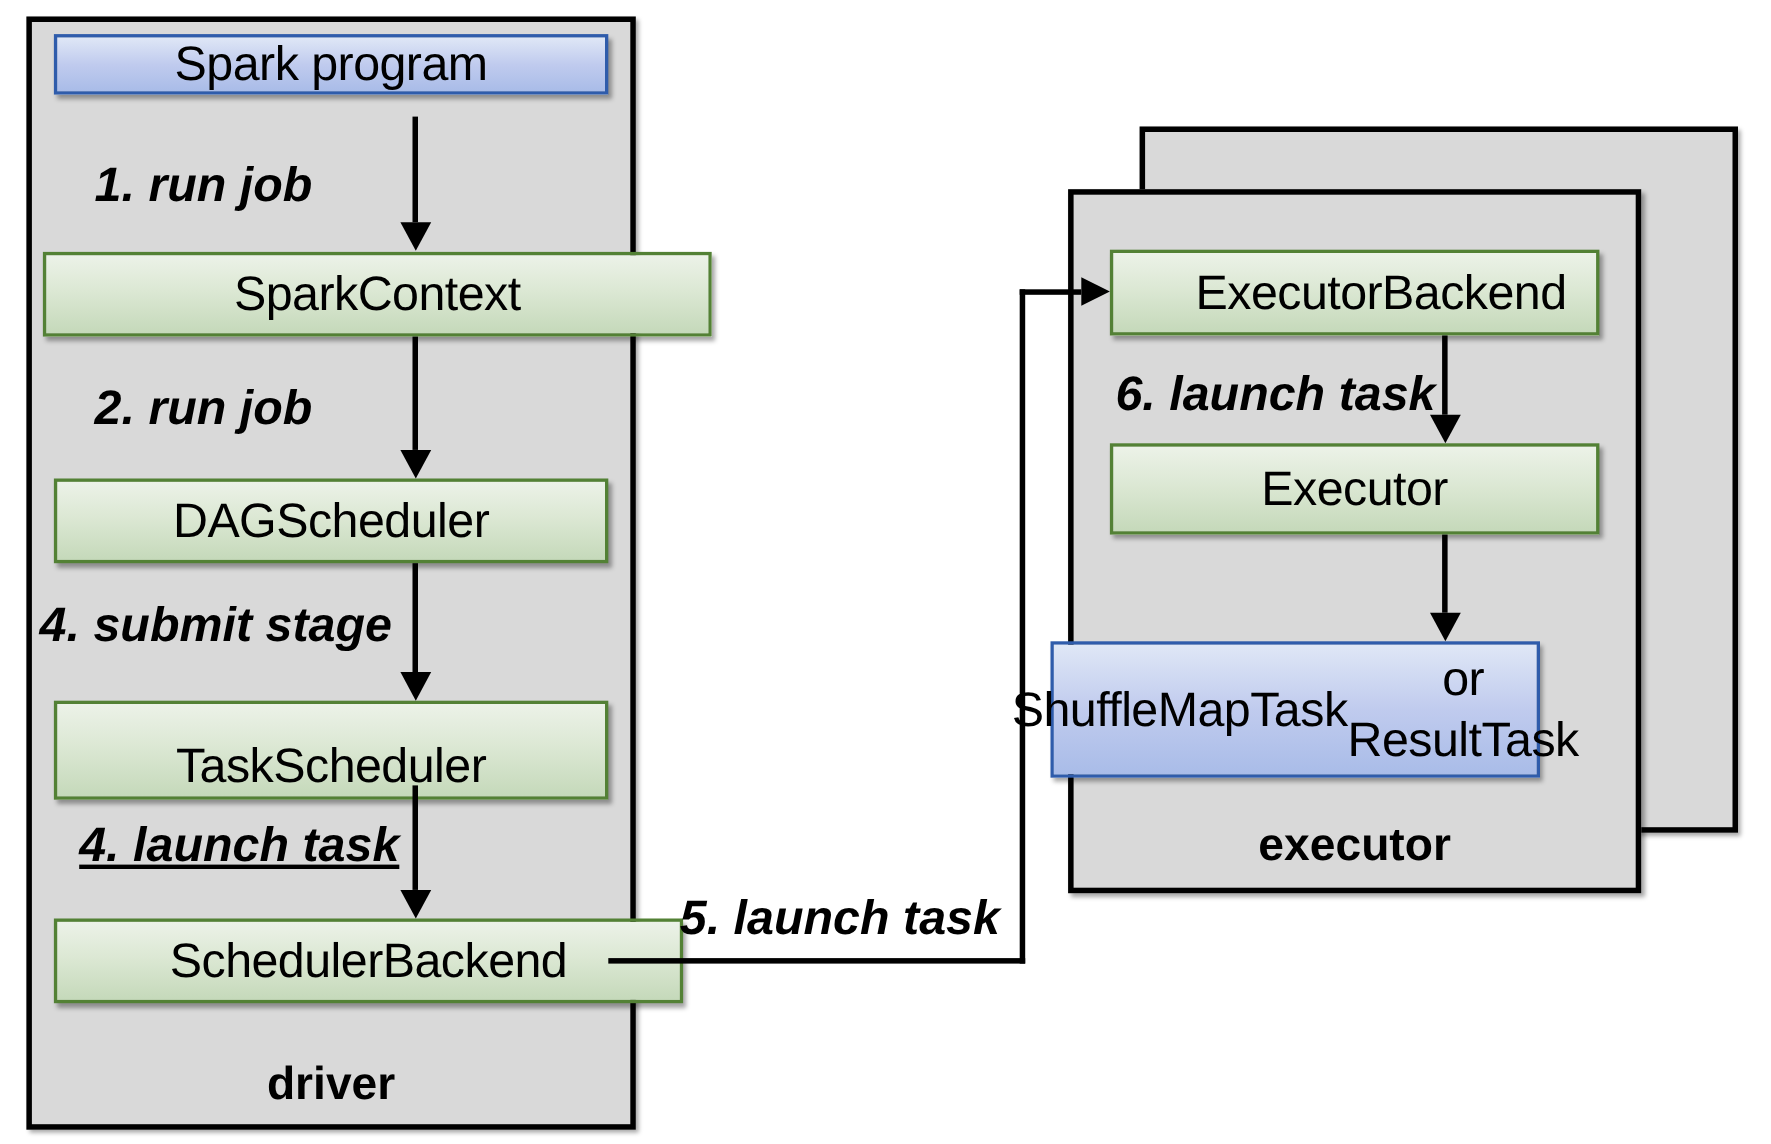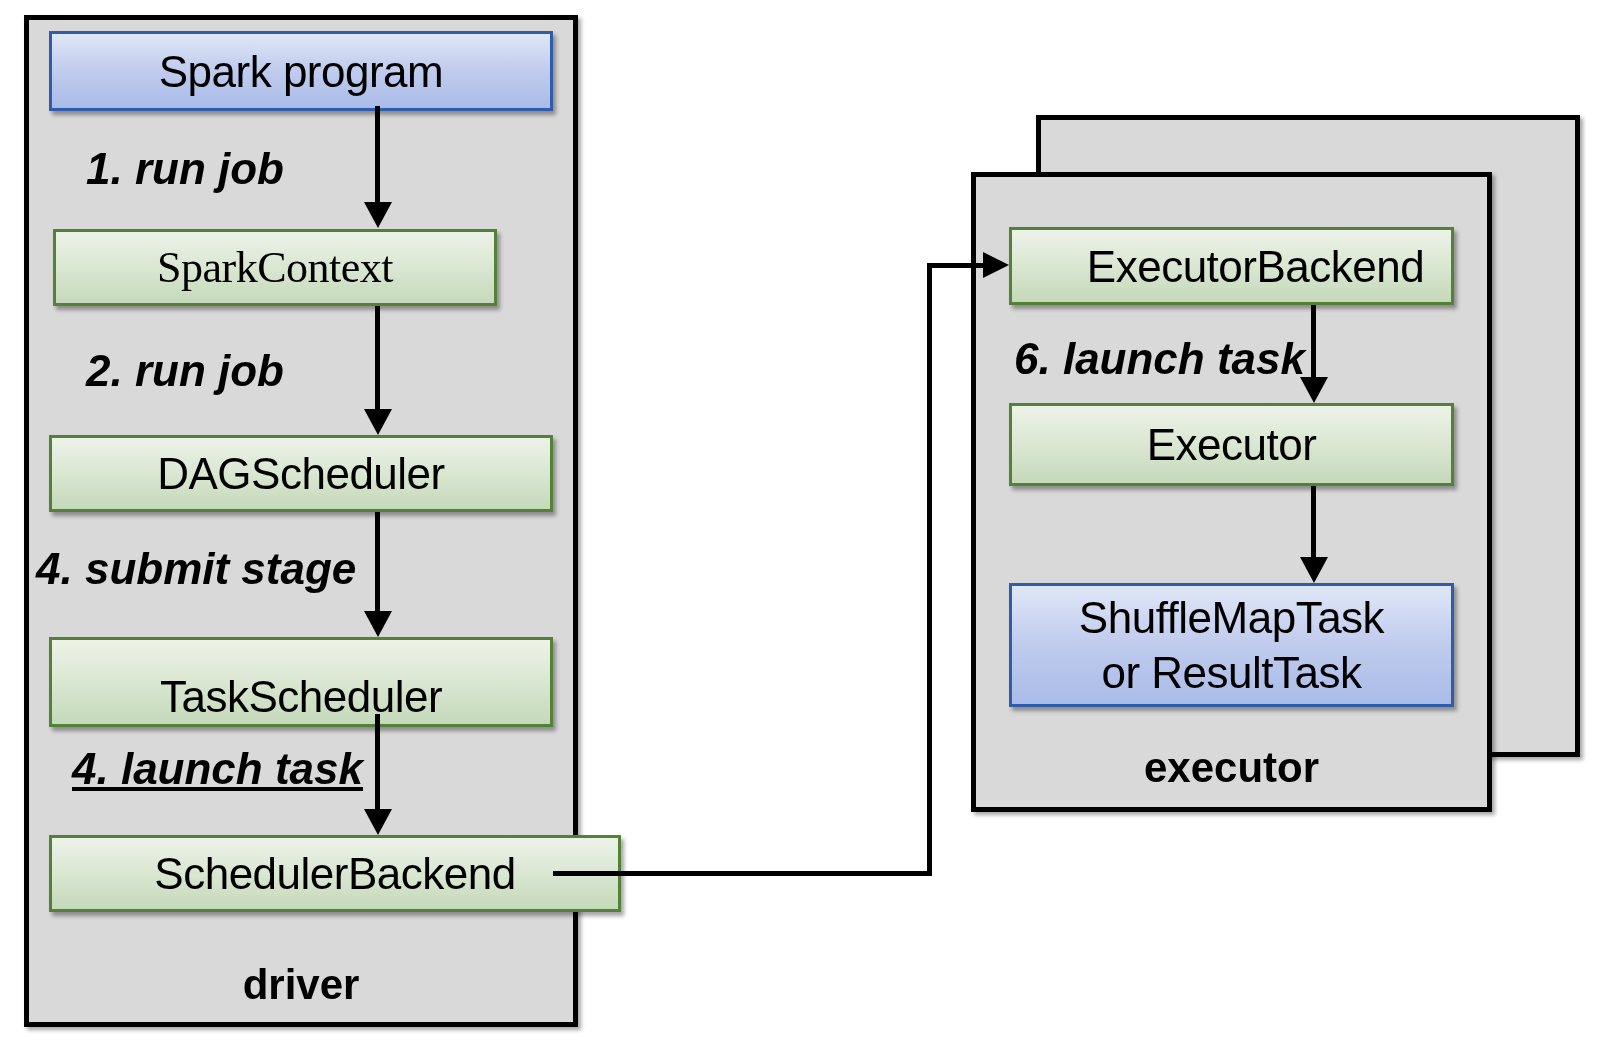--- a/index.html
+++ b/index.html
@@ -40,28 +40,28 @@
     box-shadow:3px 4px 4px rgba(0,0,0,0.35);
   }
   .box.green{
     background:linear-gradient(to bottom,#ecf2e8 0%,#dcE8d4 45%,#c5d9ba 100%);
     border:3px solid #538135;
   }
   .box.blue{
     background:linear-gradient(to bottom,#dfe7f6 0%,#c0cbee 50%,#a9bce8 100%);
     border:3px solid #2f5cab;
   }
-  .bx-spark-program    {left:49px;  top:31px;  width:504px; height:80px;}
-  .bx-spark-context    {left:53px;  top:229px; width:444px; height:77px;font-family:Liberation Serif, serif;}
+  .bx-spark-program    {left:49px;  top:31px;  width:504px; height:55px;}
+  .bx-spark-context    {left:39px;  top:229px; width:608px; height:77px;}
   .bx-dag-scheduler    {left:49px;  top:435px; width:504px; height:77px;}
   .bx-task-scheduler   {left:49px;  top:637px; width:504px; height:90px;align-items:flex-end;}
   .bx-scheduler-backend{left:49px;  top:835px; width:572px; height:77px;}
   .bx-executor-backend {left:1009px;top:227px; width:445px; height:78px;padding-left:48px;}
   .bx-executor         {left:1009px;top:403px; width:445px; height:83px;}
-  .bx-task             {left:1009px;top:583px; width:445px; height:124px;flex-direction:column;}
+  .bx-task             {left:955px;top:583px; width:445px; height:124px;flex-direction:row;}
 
   
   .step{
     position:absolute;
     font-size:44px;font-weight:bold;font-style:italic;
     white-space:nowrap;line-height:1.15;
     z-index:4;
   }
   .st-1{left:86px;  top:144px;}
   .st-2{left:86px;  top:346px;}
@@ -137,20 +137,21 @@
   </div>
   <div class="box blue bx-task">
     <span>ShuffleMapTask</span>
     <span>or ResultTask</span>
   </div>
 
   <div class="step st-1">1. run job</div>
   <div class="step st-2">2. run job</div>
   <div class="step st-3">4. submit stage</div>
   <div class="step st-4">4. launch task</div>
+  <div class="step st-5">5. launch task</div>
   <div class="step st-6">6. launch task</div>
 
   <div class="aline a1-line"></div>
   <div class="head head-down a1-head"></div>
   <div class="aline a2-line"></div>
   <div class="head head-down a2-head"></div>
   <div class="aline a3-line"></div>
   <div class="head head-down a3-head"></div>
   <div class="aline a4-line"></div>
   <div class="head head-down a4-head"></div>

